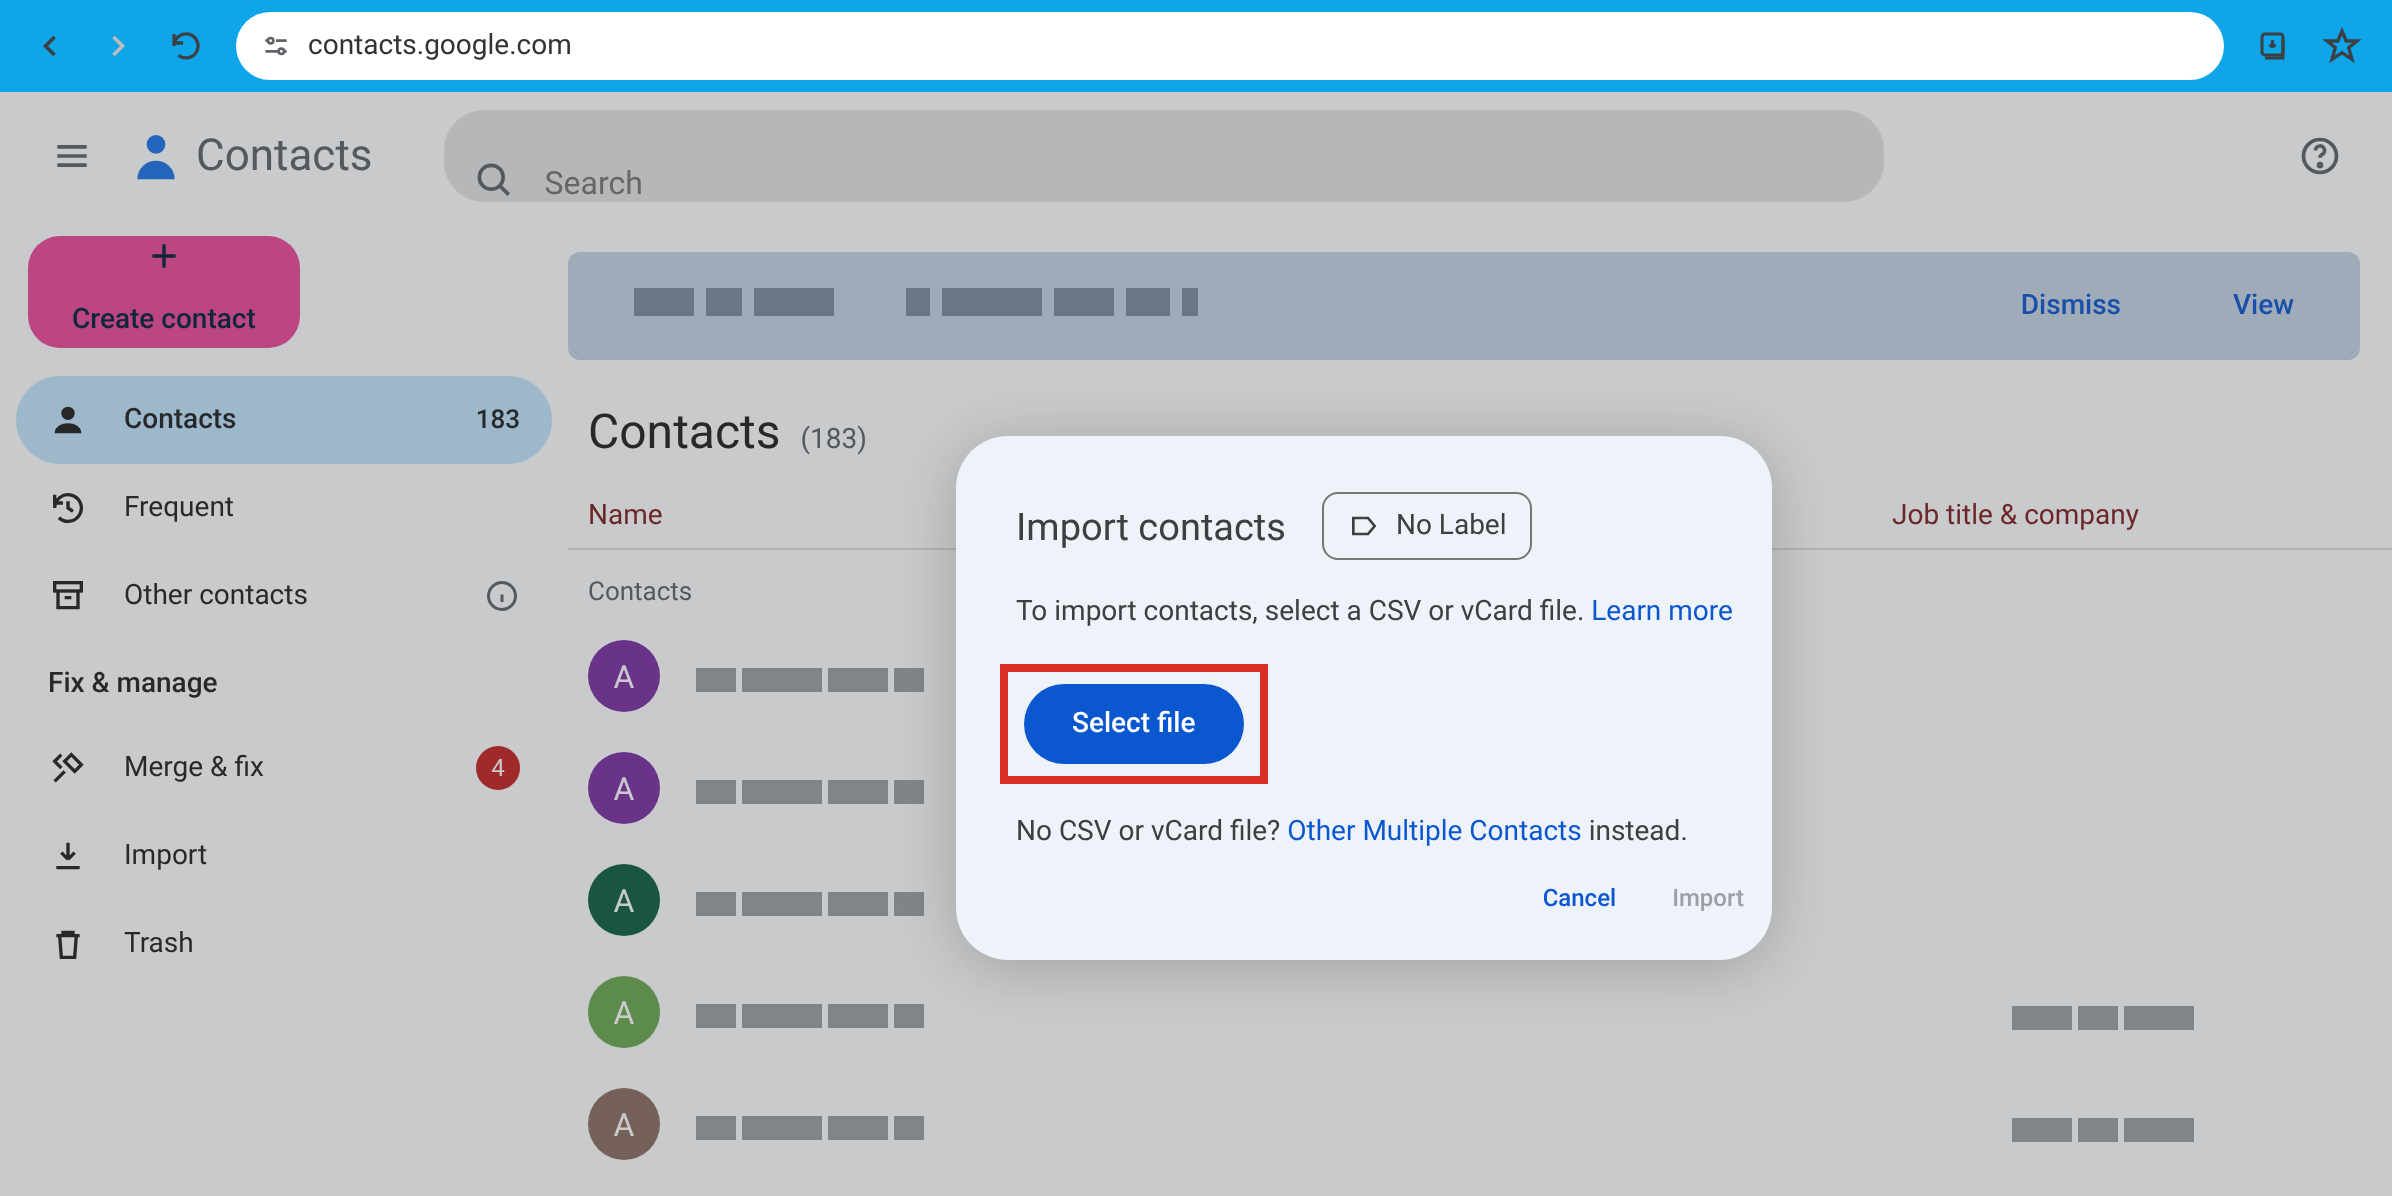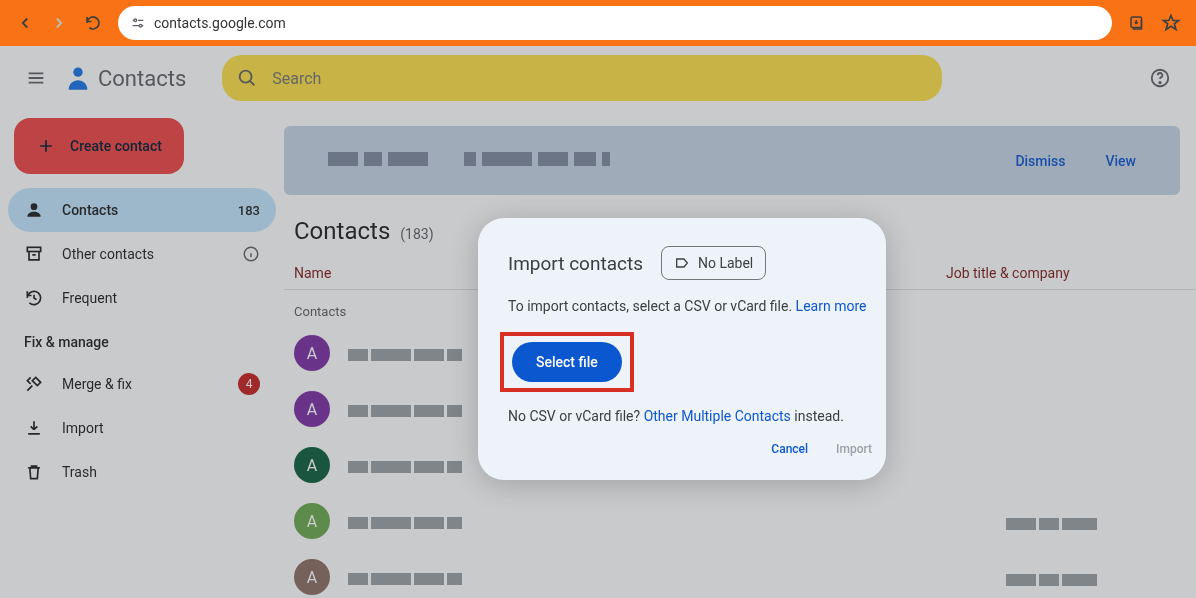--- a/index.html
+++ b/index.html
@@ -1,51 +1,51 @@
 <!DOCTYPE html>
 <html><head>
 <meta charset="utf-8">
 <style>
   * { box-sizing: border-box; margin: 0; padding: 0; font-family: "Google Sans", Roboto, Arial, sans-serif; }
   body { width: 1196px; height: 598px; overflow: hidden; background: #fff; position: relative; }
 
   
-  .chrome { height: 46px; background: #f97316; display: flex; align-items: center; padding: 0 10px; gap: 4px; }
+  .chrome { height: 46px; background: #0ea5e9; display: flex; align-items: center; padding: 0 10px; gap: 4px; }
   .chrome .navbtn { width: 30px; height: 30px; display:flex;align-items:center;justify-content:center; border-radius:50%; color:#444;}
   .urlbar { flex:1; height:34px; background:#fff; border-radius:17px; margin:0 6px; display:flex; align-items:center; padding:0 12px; color:#333; font-size:14px; gap:8px;}
   .urlbar .icon { color:#555; }
   .chrome .right { display:flex; gap:4px; }
 
   .app { height: 552px; display:flex; flex-direction:column; background:#fff; }
 
   
   .header { height:64px; display:flex; align-items:center; padding:0 16px; gap:8px; }
   .hamburger { width:40px;height:40px;display:flex;align-items:center;justify-content:center;color:#5f6368; border-radius:50%;}
   .logo { display:flex; align-items:center; gap:6px; margin-right: 28px; }
   .logo svg { width:28px; }
   .logo-text { font-size:22px; color:#5f6368; }
-  .searchbox { width:720px; height:46px; background:#fde047; border-radius:20px; display:flex; align-items:center; padding:0 14px; gap:14px; color:#5f6368; }
+  .searchbox { width:720px; height:46px; background:#e5e5e5; border-radius:20px; display:flex; align-items:flex-end; padding:0 14px; gap:14px; color:#5f6368; }
   .searchbox input { border:none; background:transparent; font-size:16px; flex:1; outline:none; color:#5f6368;}
   .header .spacer { flex:1; }
   .help { width:40px;height:40px;display:flex;align-items:center;justify-content:center;color:#5f6368;}
 
   
   .body { flex:1; display:flex; overflow:hidden; }
   .sidebar { width:284px; padding:8px 8px 0 8px; }
-  .create-btn { height:56px; background:#ef4444; border-radius:16px; display:inline-flex; align-items:center; padding:0 22px; gap:14px; font-size:14px; color:#001d35; font-weight:500; margin-bottom:14px; margin-left:6px; }
+  .create-btn { height:56px; background:#ec4899; border-radius:16px; display:inline-flex; align-items:center; padding:0 22px; gap:14px; font-size:14px; color:#001d35; font-weight:500; margin-bottom:14px; margin-left:6px;flex-direction:column; }
   .nav-item { height:44px; border-radius:22px; display:flex; align-items:center; padding:0 16px; gap:18px; font-size:14px; color:#1f1f1f; margin-bottom:0px;}
   .nav-item.active { background:#c2e7ff; font-weight:500;}
   .nav-item .count { margin-left:auto; font-size:13px; color:#1f1f1f; }
   .nav-item .badge { margin-left:auto; background:#c5221f; color:#fff; width:22px;height:22px;border-radius:11px; font-size:12px; display:flex;align-items:center;justify-content:center;}
   .nav-item .info { margin-left:auto; color:#5f6368;}
   .section-title { font-size:14px; color:#1f1f1f; font-weight:500; padding:14px 16px 12px 16px; display:flex; align-items:center;text-align:right;}
   .section-title .plus { margin-left:auto; }
 
   .main { flex:1; padding-top:0; overflow:hidden;}
-  .banner { margin:16px 16px 10px 0; height:69px; background:#c7d5e8; border-radius:6px; display:flex;align-items:center; padding:0 44px; gap:20px;}
+  .banner { margin:16px 16px 10px 0; height:54px; background:#c7d5e8; border-radius:6px; display:flex;align-items:center; padding:0 33px; gap:36px;}
   .banner .blur { flex:1; height:18px; display:flex; gap:6px;}
   .banner .blur span{display:inline-block;height:14px;background:#7d8aa0;}
   .banner a { color:#0b57d0; font-size:14px; font-weight:500; margin-left:20px; text-decoration:none;}
   .page-title { font-size:24px; color:#1f1f1f; padding:12px 0 12px 10px;}
   .page-title small { font-size:14px; color:#5f6368; margin-left:4px;}
   .cols { display:flex; padding:8px 30px 8px 10px; color:#7f1d1d; font-size:14px; border-bottom:1px solid #e0e0e0;}
   .cols .c1{flex:1;} .cols .c2{width:220px;text-align:left;}
   .grouphdr { font-size:13px; color:#5f6368; padding:14px 10px 6px 10px;}
   .row { display:flex; align-items:center; height:56px; padding:0 10px; gap:18px;}
   .avatar { width:36px;height:36px;border-radius:50%; display:flex;align-items:center;justify-content:center; color:#fff; font-size:16px;}
@@ -160,37 +160,37 @@
       <div class="nav-item active">
         <svg width="20" height="20" viewBox="0 0 24 24" fill="#1f1f1f">
             <circle cx="12" cy="8" r="4"></circle>
             <path d="M4 20c0-4 4-6 8-6s8 2 8 6z"></path>
           </svg>
         <span>Contacts</span>
         <span class="count">183</span>
       </div>
       <div class="nav-item">
         <svg width="20" height="20" viewBox="0 0 24 24" fill="none" stroke="#1f1f1f" stroke-width="2">
+            <path d="M4 12a8 8 0 1 1 2.5 5.8M4 4v5h5"></path>
+            <path d="M12 8v4l3 2"></path>
+          </svg>
+        <span>Frequent</span>
+      </div>
+      <div class="nav-item">
+        <svg width="20" height="20" viewBox="0 0 24 24" fill="none" stroke="#1f1f1f" stroke-width="2">
             <rect x="4" y="4" width="16" height="5"></rect>
             <path d="M6 9v10h12V9M10 13h4"></path>
           </svg>
         <span>Other contacts</span>
         <span class="info">
             <svg width="18" height="18" viewBox="0 0 24 24" fill="none" stroke="#5f6368" stroke-width="2">
               <circle cx="12" cy="12" r="9"></circle>
               <path d="M12 11v5M12 8h.01"></path>
             </svg>
           </span>
-      </div>
-      <div class="nav-item">
-        <svg width="20" height="20" viewBox="0 0 24 24" fill="none" stroke="#1f1f1f" stroke-width="2">
-            <path d="M4 12a8 8 0 1 1 2.5 5.8M4 4v5h5"></path>
-            <path d="M12 8v4l3 2"></path>
-          </svg>
-        <span>Frequent</span>
       </div>
 
       <div class="section-title">Fix &amp; manage</div>
 
       <div class="nav-item">
         <svg width="20" height="20" viewBox="0 0 24 24" fill="none" stroke="#1f1f1f" stroke-width="2">
             <path d="M14 4l6 6-4 4-6-6zM4 20l6-6M8 4L4 8l4 4"></path>
           </svg>
         <span>Merge &amp; fix</span>
         <span class="badge">4</span>

